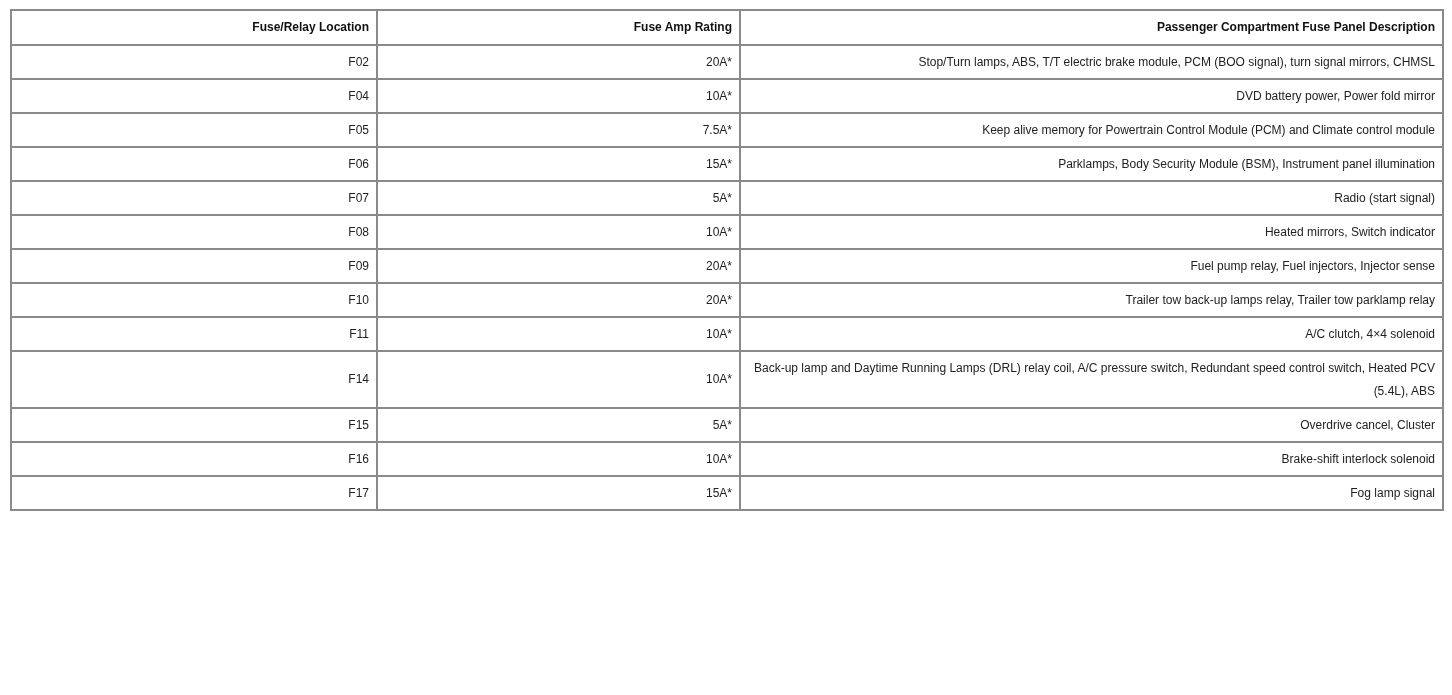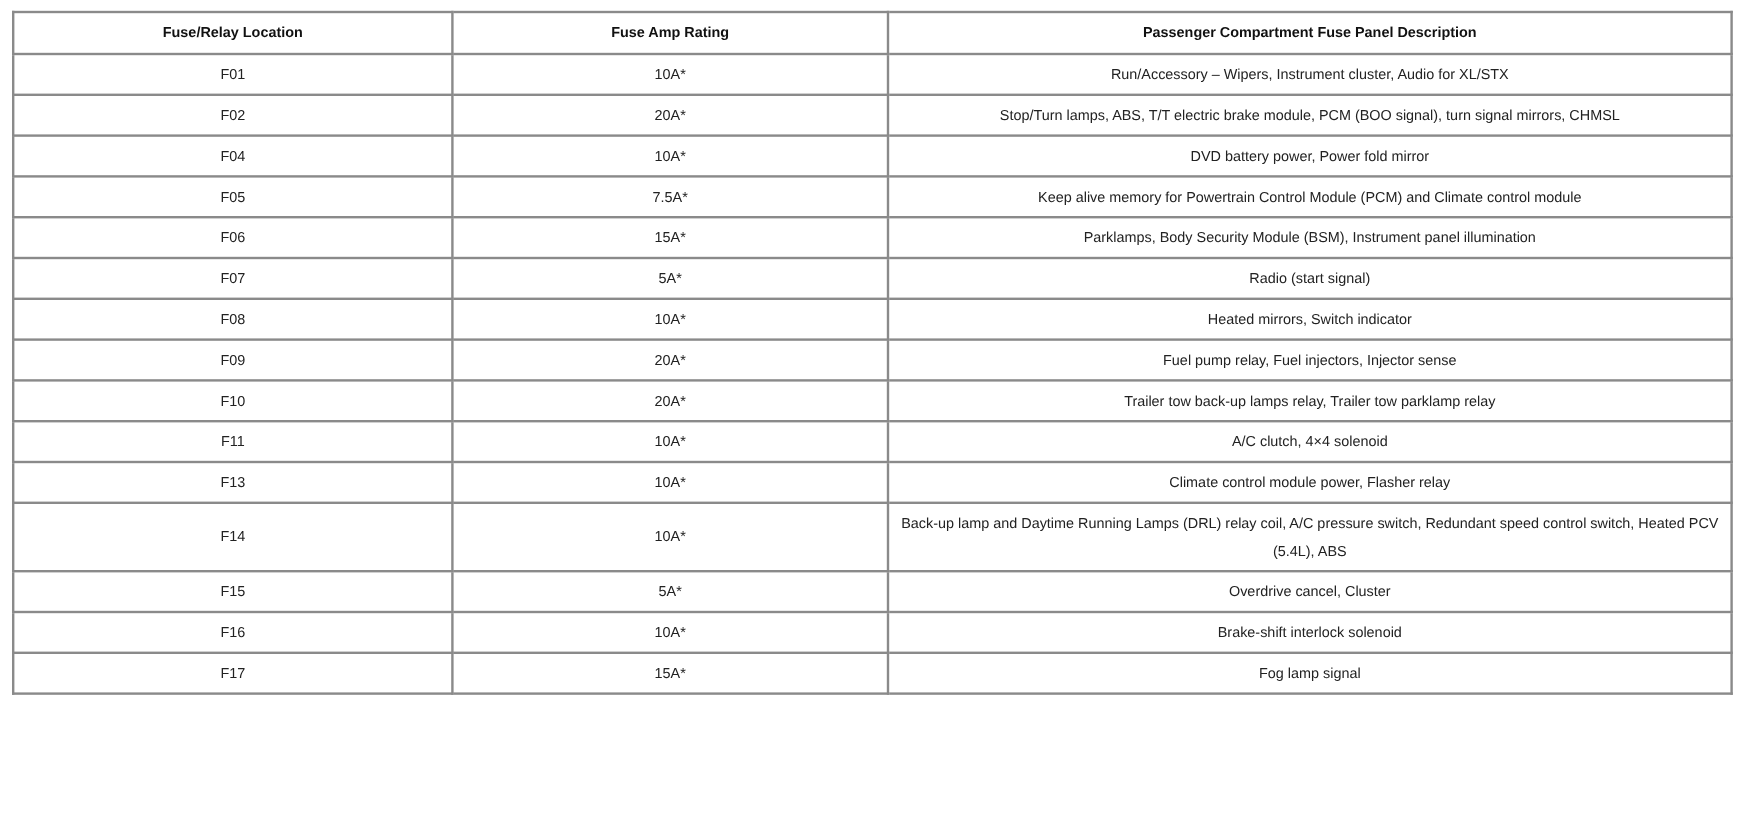--- a/index.html
+++ b/index.html
@@ -1,19 +1,19 @@
 <!DOCTYPE html>
 <html><head>
 <meta charset="utf-8">
 <style>
   html, body { margin: 0; padding: 0; background: #ffffff; }
   body { width: 1452px; height: 695px; overflow: hidden; font-family: "Liberation Sans", sans-serif; }
   .wrap { position: absolute; left: 10px; top: 9px; }
   table { border-collapse: collapse; width: 1434px; table-layout: fixed; font-size: 12px; color: #222; }
-  th, td { border: 2px solid #8a8a8a; padding: 0 7px; text-align: center; vertical-align: middle; line-height: 23px; }
+  th, td { border: 2px solid #8a8a8a; padding: 0 7px; text-align: right; vertical-align: middle; line-height: 23px; }
   th { font-weight: bold; height: 33px; color: #111; }
   td { height: 32px; }
   tr.tall td { height: 55px; }
   col.c1 { width: 366px; }
   col.c2 { width: 363px; }
 </style>
 </head>
 <body>
 
 <div class="wrap">
@@ -24,25 +24,20 @@
         <col>
       </colgroup>
     <thead>
       <tr>
         <th>Fuse/Relay Location</th>
         <th>Fuse Amp Rating</th>
         <th>Passenger Compartment Fuse Panel Description</th>
       </tr>
     </thead>
     <tbody>
-      <tr>
-          <td>F01</td>
-          <td>10A*</td>
-          <td>Run/Accessory – Wipers, Instrument cluster, Audio for XL/STX</td>
-        </tr>
       <tr>
           <td>F02</td>
           <td>20A*</td>
           <td>Stop/Turn lamps, ABS, T/T electric brake module, PCM (BOO signal), turn signal mirrors, CHMSL</td>
         </tr>
       <tr>
           <td>F04</td>
           <td>10A*</td>
           <td>DVD battery power, Power fold mirror</td>
         </tr>
@@ -74,25 +69,20 @@
       <tr>
           <td>F10</td>
           <td>20A*</td>
           <td>Trailer tow back-up lamps relay, Trailer tow parklamp relay</td>
         </tr>
       <tr>
           <td>F11</td>
           <td>10A*</td>
           <td>A/C clutch, 4×4 solenoid</td>
         </tr>
-      <tr>
-          <td>F13</td>
-          <td>10A*</td>
-          <td>Climate control module power, Flasher relay</td>
-        </tr>
       <tr class="tall">
           <td>F14</td>
           <td>10A*</td>
           <td>Back-up lamp and Daytime Running Lamps (DRL) relay coil, A/C pressure switch, Redundant speed control switch, Heated PCV (5.4L), ABS</td>
         </tr>
       <tr>
           <td>F15</td>
           <td>5A*</td>
           <td>Overdrive cancel, Cluster</td>
         </tr>

